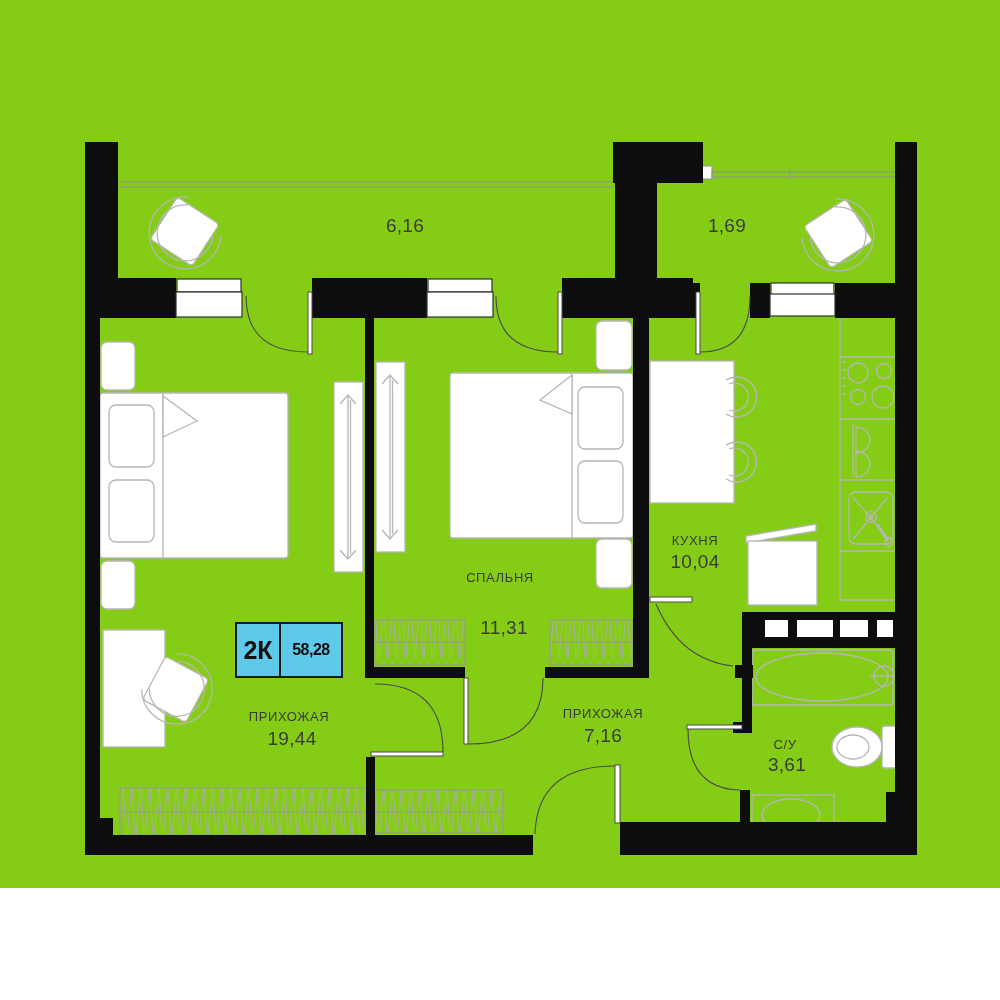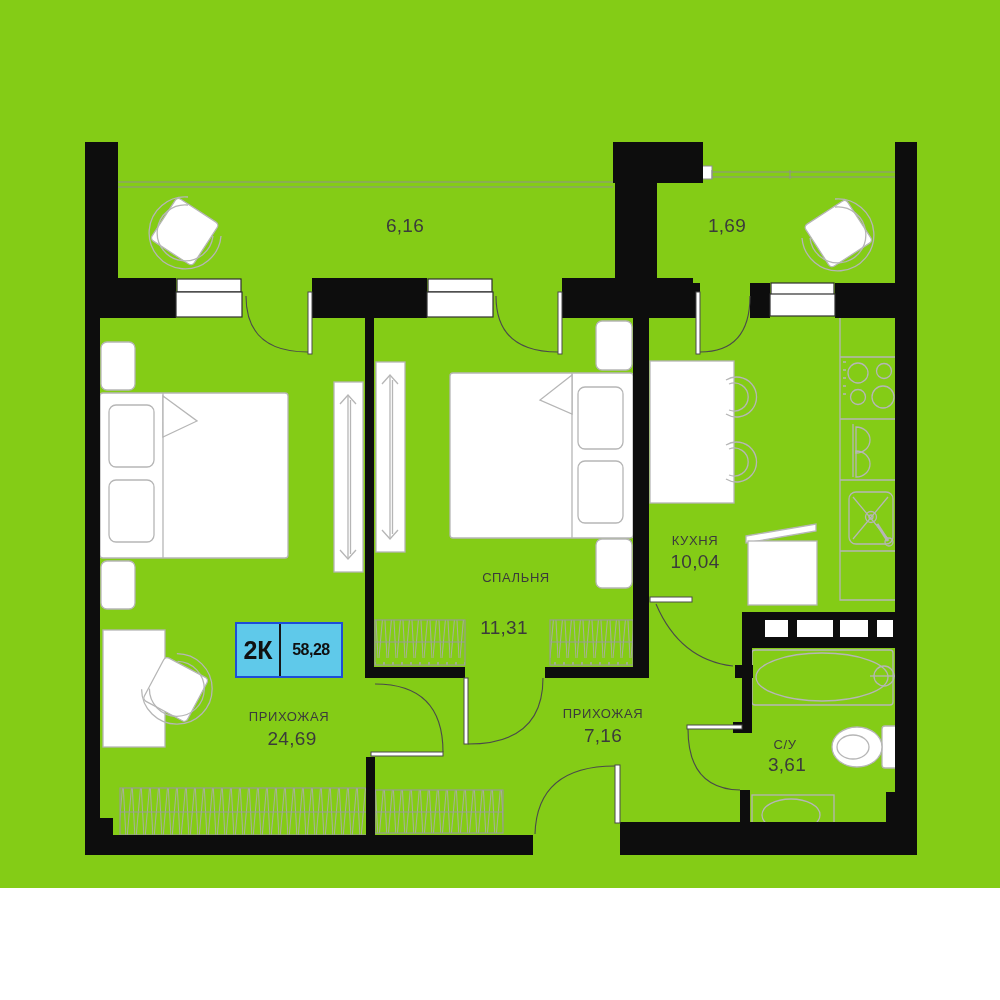--- a/index.html
+++ b/index.html
@@ -4,21 +4,21 @@
 <style>
   html,body{margin:0;padding:0;background:#ffffff;}
   .stage{position:relative;width:1000px;height:888px;background:#84cc16;overflow:hidden;
          font-family:"Liberation Sans", sans-serif;}
   .stage svg{position:absolute;left:0;top:0;}
   .lbl{position:absolute;transform:translate(-50%,-50%);white-space:nowrap;
        color:#3b3b3b;text-align:center;}
   .lbl.name{font-size:13px;letter-spacing:0.6px;}
   .lbl.area{font-size:19px;letter-spacing:0.3px;}
   .badge{position:absolute;left:235px;top:622px;width:108px;height:56px;
-         background:#5fc9ea;border:2px solid #1d4ed8;box-sizing:border-box;
+         background:#5fc9ea;border:2px solid #0f172a;box-sizing:border-box;
          display:flex;align-items:stretch;}
   .badge .cell{display:flex;align-items:center;justify-content:center;color:#101010;font-weight:bold;}
   .badge .type{width:42px;border-right:2px solid #161616;font-size:25px;}
   .badge .areaTotal{flex:1;font-size:16px;letter-spacing:-0.5px;}
 </style>
 </head>
 <body>
 
 <div class="stage">
 
@@ -229,28 +229,28 @@
       <path d="M615,766 Q537,766 535,834"></path>
       <path d="M656,604 Q680,660 733,666"></path>
       <path d="M688,729 Q688,789 740,790"></path>
     </g>
   </g>
 </svg>
 
   <div class="lbl area" style="left:405px;top:226px;">6,16</div>
   <div class="lbl area" style="left:727px;top:226px;">1,69</div>
 
-  <div class="lbl name" style="left:516px;top:577px;">СПАЛЬНЯ</div>
+  <div class="lbl name" style="left:500px;top:577px;">СПАЛЬНЯ</div>
   <div class="lbl area" style="left:504px;top:628px;">11,31</div>
 
   <div class="lbl name" style="left:695px;top:540px;">КУХНЯ</div>
   <div class="lbl area" style="left:695px;top:562px;">10,04</div>
 
   <div class="lbl name" style="left:289px;top:716px;">ПРИХОЖАЯ</div>
-  <div class="lbl area" style="left:292px;top:739px;">24,69</div>
+  <div class="lbl area" style="left:292px;top:739px;">19,44</div>
 
   <div class="lbl name" style="left:603px;top:713px;">ПРИХОЖАЯ</div>
   <div class="lbl area" style="left:603px;top:736px;">7,16</div>
 
   <div class="lbl name" style="left:785px;top:744px;">С/У</div>
   <div class="lbl area" style="left:787px;top:765px;">3,61</div>
 
   <div class="badge">
     <div class="cell type">2К</div>
     <div class="cell areaTotal">58,28</div>

